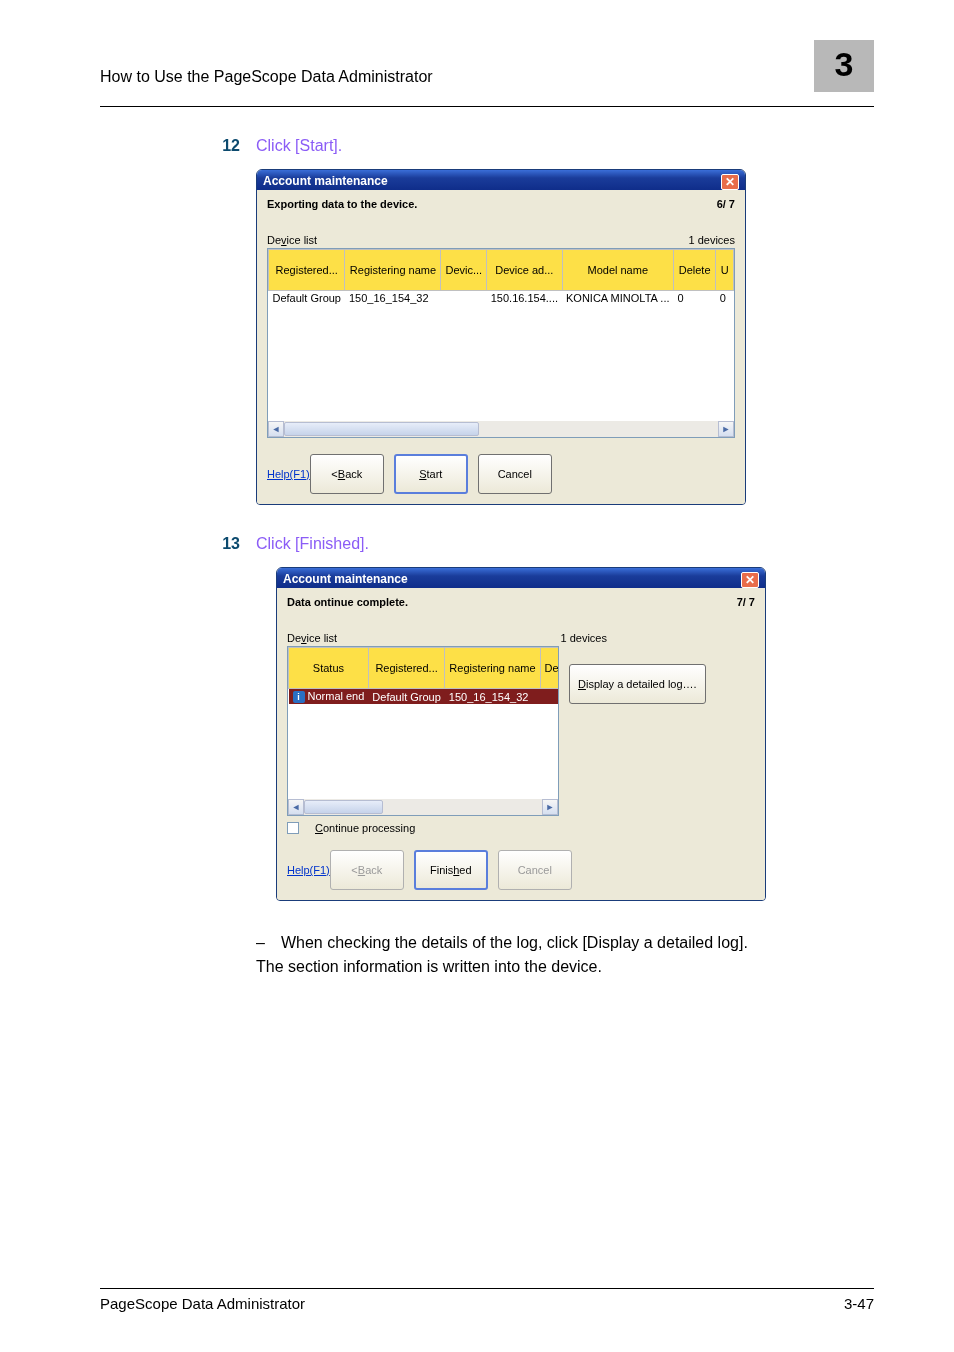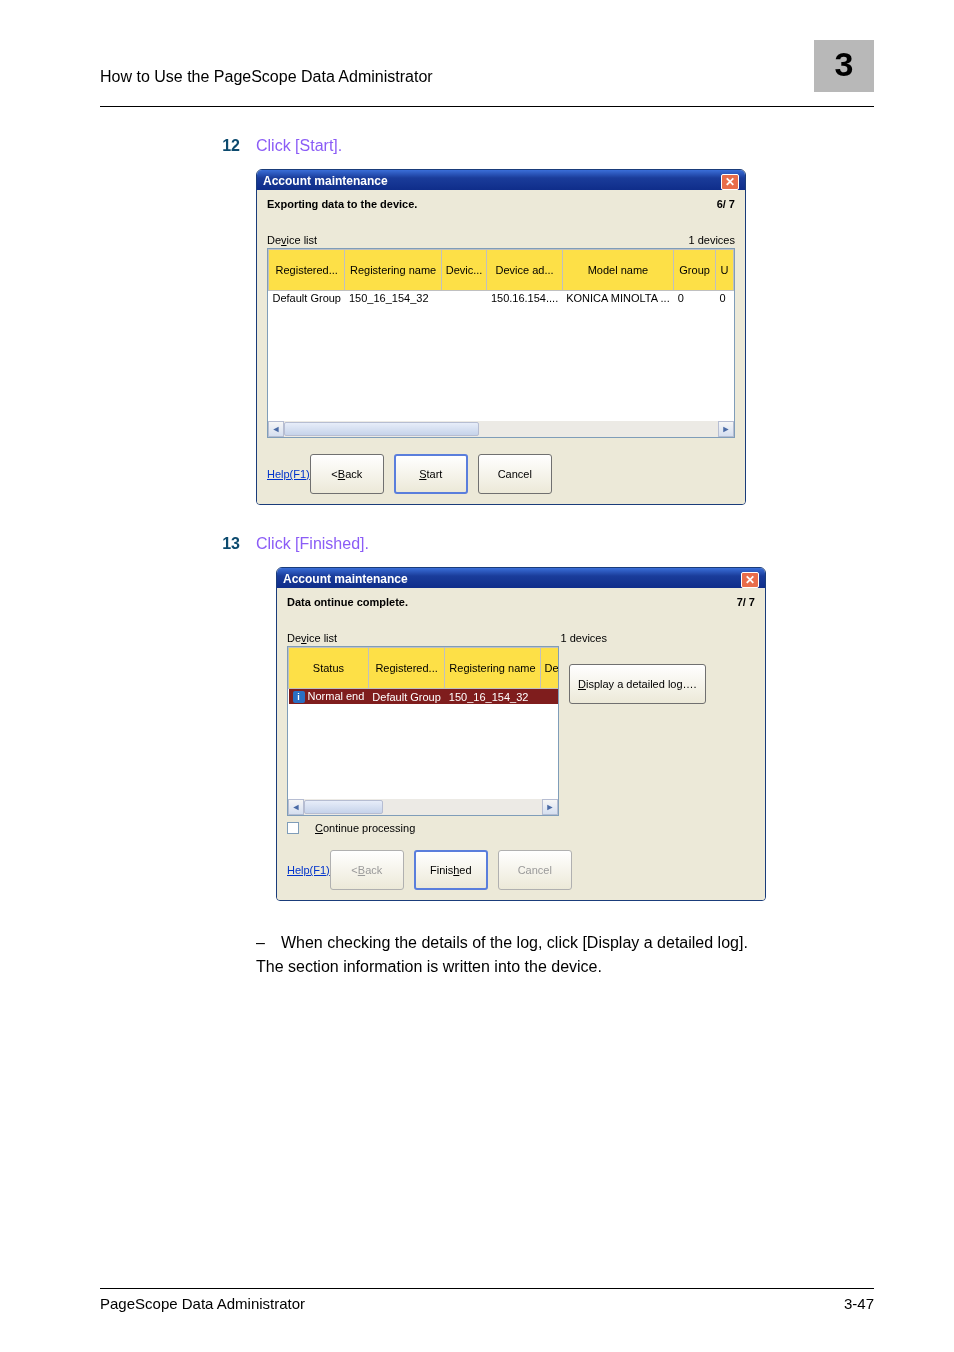--- a/index.html
+++ b/index.html
@@ -302,21 +302,21 @@
                 <col style="width:46px">
                 <col style="width:20px">
             </colgroup>
             <thead>
               <tr>
                 <th>Registered...</th>
                 <th>Registering name</th>
                 <th>Devic...</th>
                 <th>Device ad...</th>
                 <th>Model name</th>
-                <th>Group</th>
+                <th>Delete</th>
                 <th>U</th>
               </tr>
             </thead>
             <tbody>
               <tr>
                 <td>Default Group</td>
                 <td>150_16_154_32</td>
                 <td></td>
                 <td>150.16.154....</td>
                 <td>KONICA MINOLTA ...</td>

